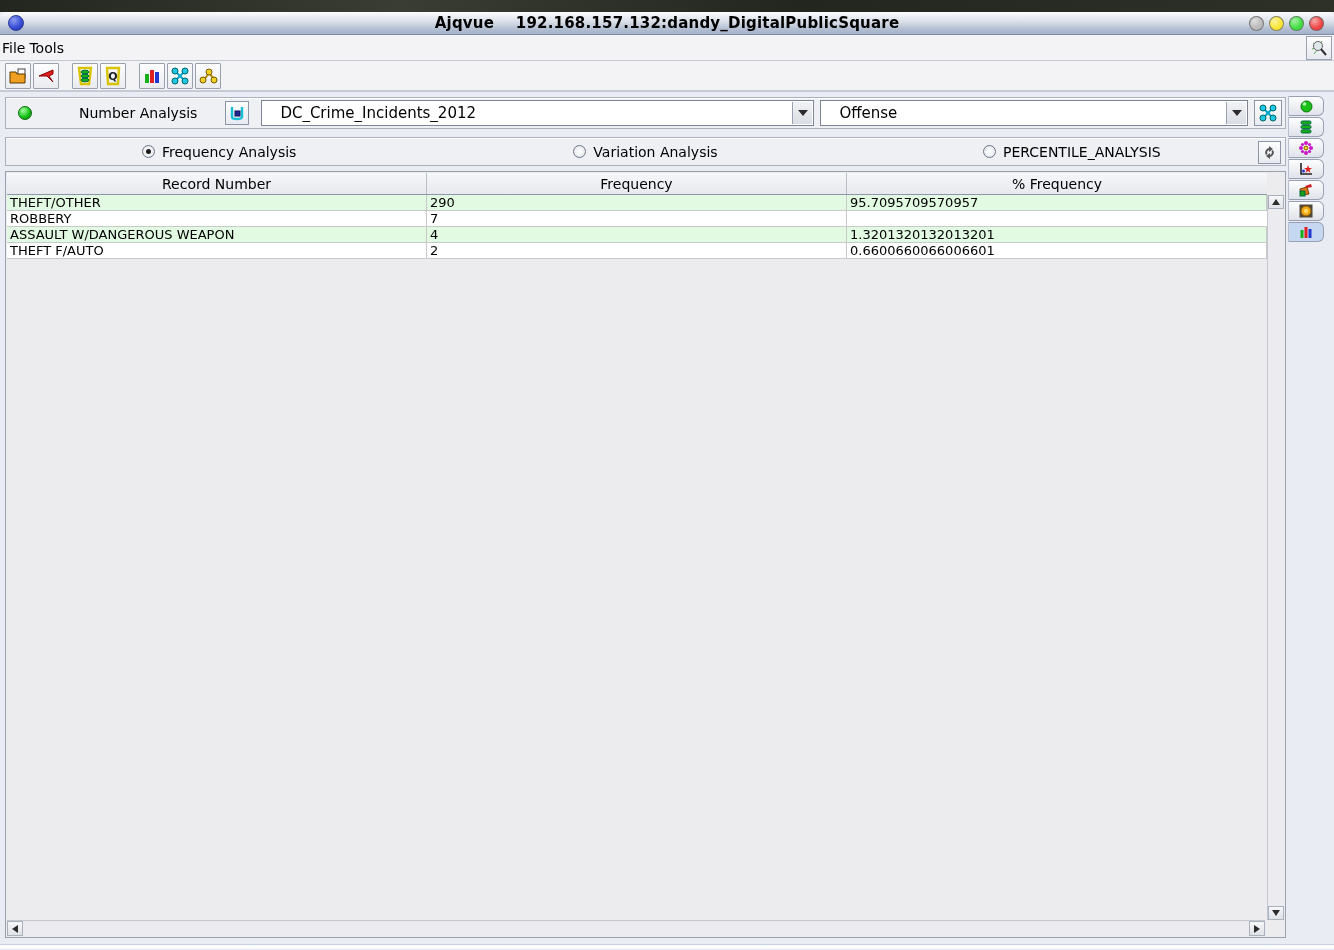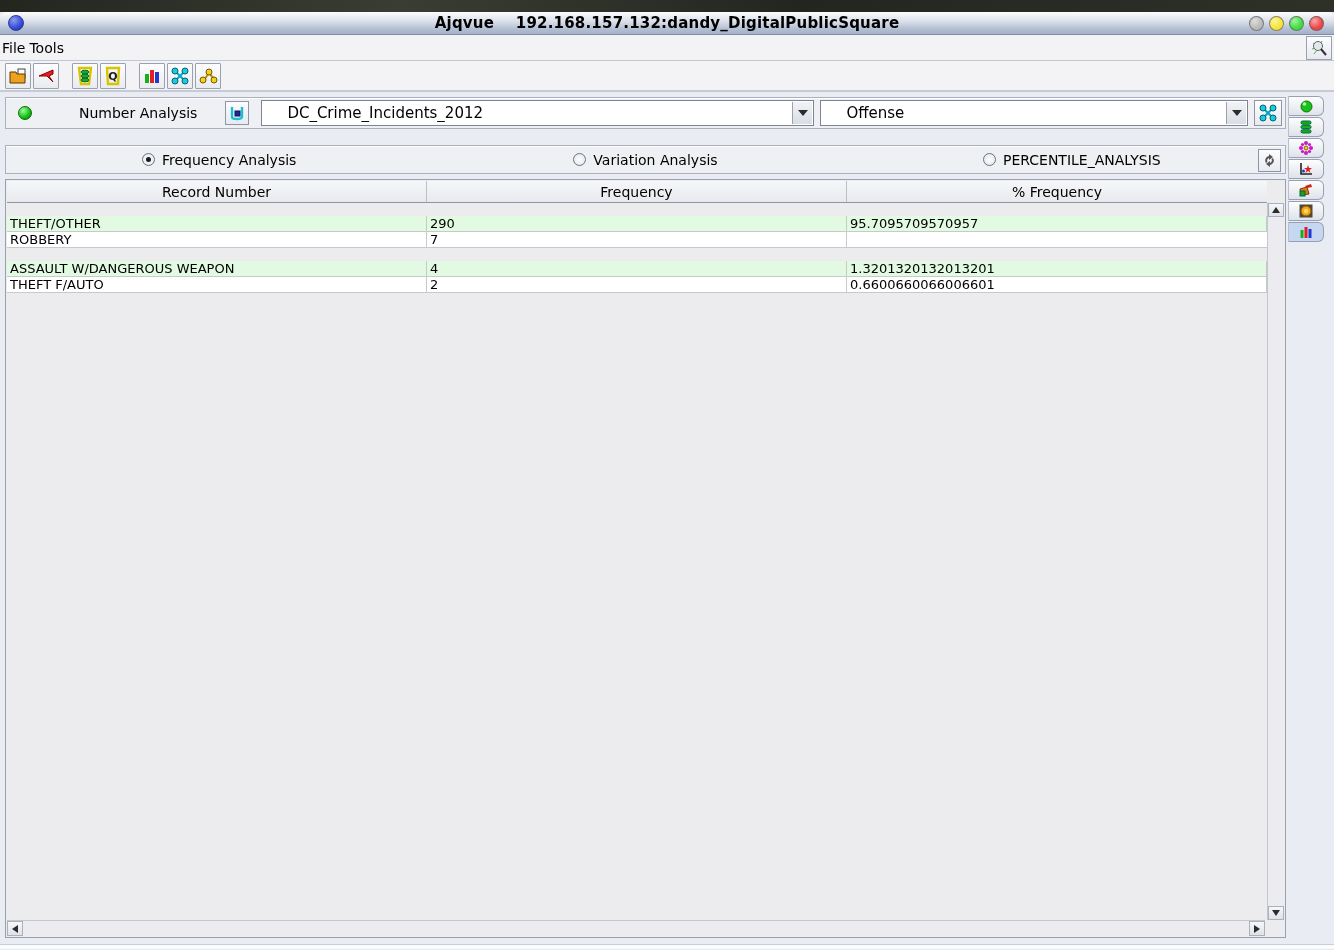--- a/index.html
+++ b/index.html
@@ -28,42 +28,42 @@
 
   
   .content { height:852px; display:flex; background:#e9ecf2; padding:0 0 0 5px; }
   .main { width:1281px; display:flex; flex-direction:column; }
   
   .combo-row { margin-top:5px; height:32px; border:1px solid #aab0bc; background:#eef0f4; display:flex; align-items:center; box-shadow:inset 0 1px 0 #fff; }
   .status-orb { width:14px; height:14px; border-radius:50%; margin:0 0 0 12px; background:radial-gradient(circle at 35% 30%, #a0ffa0, #19c319 55%, #067806); border:1px solid #0a6a0a; }
   .panel-title { font-size:14px; margin:0 28px 0 47px; white-space:nowrap; }
   .small-btn { width:24px; height:24px; border:1px solid #8d95a6; background:linear-gradient(#fdfdfe,#e7eaef); display:flex; align-items:center; justify-content:center; margin-right:12px; }
   .combo { height:26px; background:#fff; border:1px solid #7c8496; display:flex; align-items:center; position:relative; }
-  .combo .val { font-size:15px; padding-left:25px; white-space:nowrap; overflow:hidden; }
+  .combo .val { font-size:15px; padding-left:18px; white-space:nowrap; overflow:hidden; }
   .combo .arrow-btn { position:absolute; right:1px; top:1px; bottom:1px; width:20px; background:linear-gradient(#f2f3f6,#d9dde4); border-left:1px solid #9aa2b2; display:flex; align-items:center; justify-content:center; }
   .tri-down { width:0; height:0; border-left:5px solid transparent; border-right:5px solid transparent; border-top:6px solid #2b2b2b; }
   .combo-table { width:553px; margin-right:6px; }
   .combo-field { width:428px; margin-right:6px; }
   .net-btn { width:28px; height:26px; border:1px solid #8d95a6; background:linear-gradient(#fdfdfe,#e7eaef); display:flex; align-items:center; justify-content:center; }
 
   
-  .radio-row { margin-top:16px; height:29px; border:1px solid #aab0bc; background:#eef0f4; box-shadow:inset 0 1px 0 #fff; display:grid; grid-template-columns:1fr 1fr 1fr; align-items:center; position:relative; }
+  .radio-row { margin-top:8px; height:29px; border:1px solid #aab0bc; background:#eef0f4; box-shadow:inset 0 1px 0 #fff; display:grid; grid-template-columns:1fr 1fr 1fr; align-items:center; position:relative; }
   .radio-opt { display:flex; align-items:center; justify-content:center; gap:7px; font-size:14px; cursor:default; }
   .radio-circle { width:13px; height:13px; border-radius:50%; border:1px solid #6b7383; background:radial-gradient(#ffffff,#dfe3ea); position:relative; }
   .radio-circle.checked::after { content:""; position:absolute; left:3px; top:3px; width:5px; height:5px; border-radius:50%; background:#1a1a1a; }
   .refresh-btn { position:absolute; right:4px; top:3px; width:23px; height:23px; border:1px solid #8d95a6; background:linear-gradient(#fdfdfe,#e7eaef); display:flex; align-items:center; justify-content:center; }
 
   
   .table-panel { margin-top:5px; margin-bottom:6px; flex:1; border:1px solid #9aa0ac; background:#ececee; position:relative; overflow:hidden; }
   .thead { position:absolute; left:1px; right:18px; top:1px; height:22px; display:grid; grid-template-columns:1fr 1fr 1fr; background:linear-gradient(#f6f7f9,#e7e9ee); border-bottom:1px solid #8f97a6; }
   .th { font-size:14px; display:flex; align-items:center; justify-content:center; border-right:1px solid #b9bec8; overflow:hidden; }
   .th:last-child { border-right:none; }
   .tbody { position:absolute; left:1px; right:18px; top:23px; bottom:17px; background:#ececee; }
   .tr { display:grid; grid-template-columns:1fr 1fr 1fr; height:16px; background:#fff; border-bottom:1px solid #c9c9c9; }
-  .tr.alt { background:#e2fae2;margin-top:13px; }
+  .tr.alt { background:#e2fae2; }
   .td { font-size:13px; line-height:15px; padding-left:3px; border-right:1px solid #c9c9c9; white-space:nowrap; overflow:hidden; }
 
   
   .vscroll { position:absolute; top:23px; right:1px; bottom:17px; width:17px; background:#ececf0; border-left:1px solid #c3c7cf; }
   .hscroll { position:absolute; left:1px; right:20px; bottom:1px; height:16px; background:#ececf0; border-top:1px solid #c3c7cf; }
   .sbtn { position:absolute; width:16px; height:14px; background:linear-gradient(#f6f7f9,#dfe2e8); border:1px solid #aab0bc; display:flex; align-items:center; justify-content:center; }
   .vscroll .up { top:0; left:0; }
   .vscroll .down { bottom:0; left:0; }
   .hscroll .left { left:0; top:0; height:15px; }
   .hscroll .right { right:0; top:0; height:15px; }

